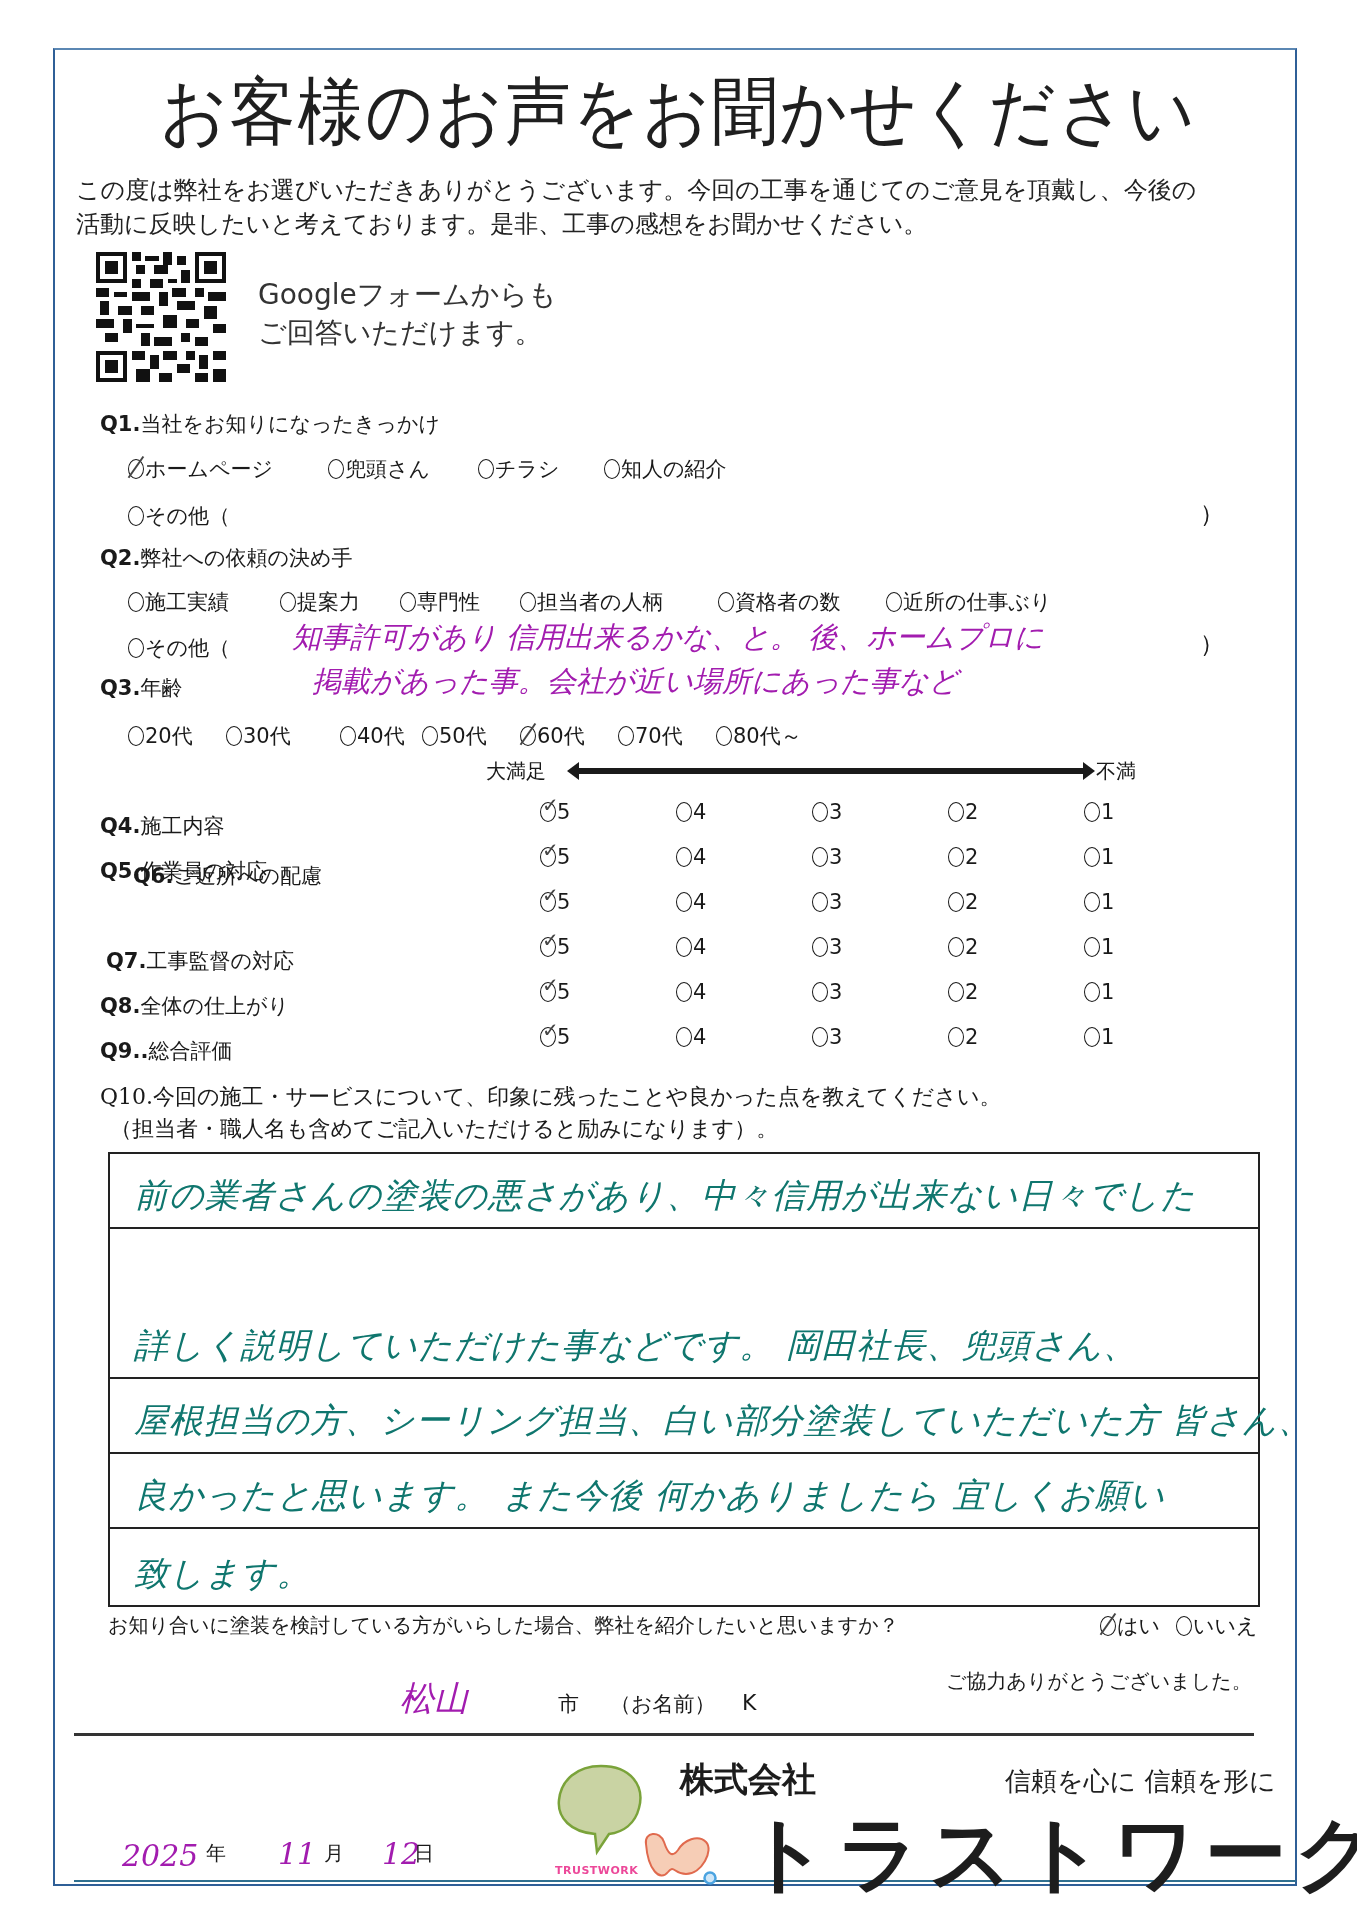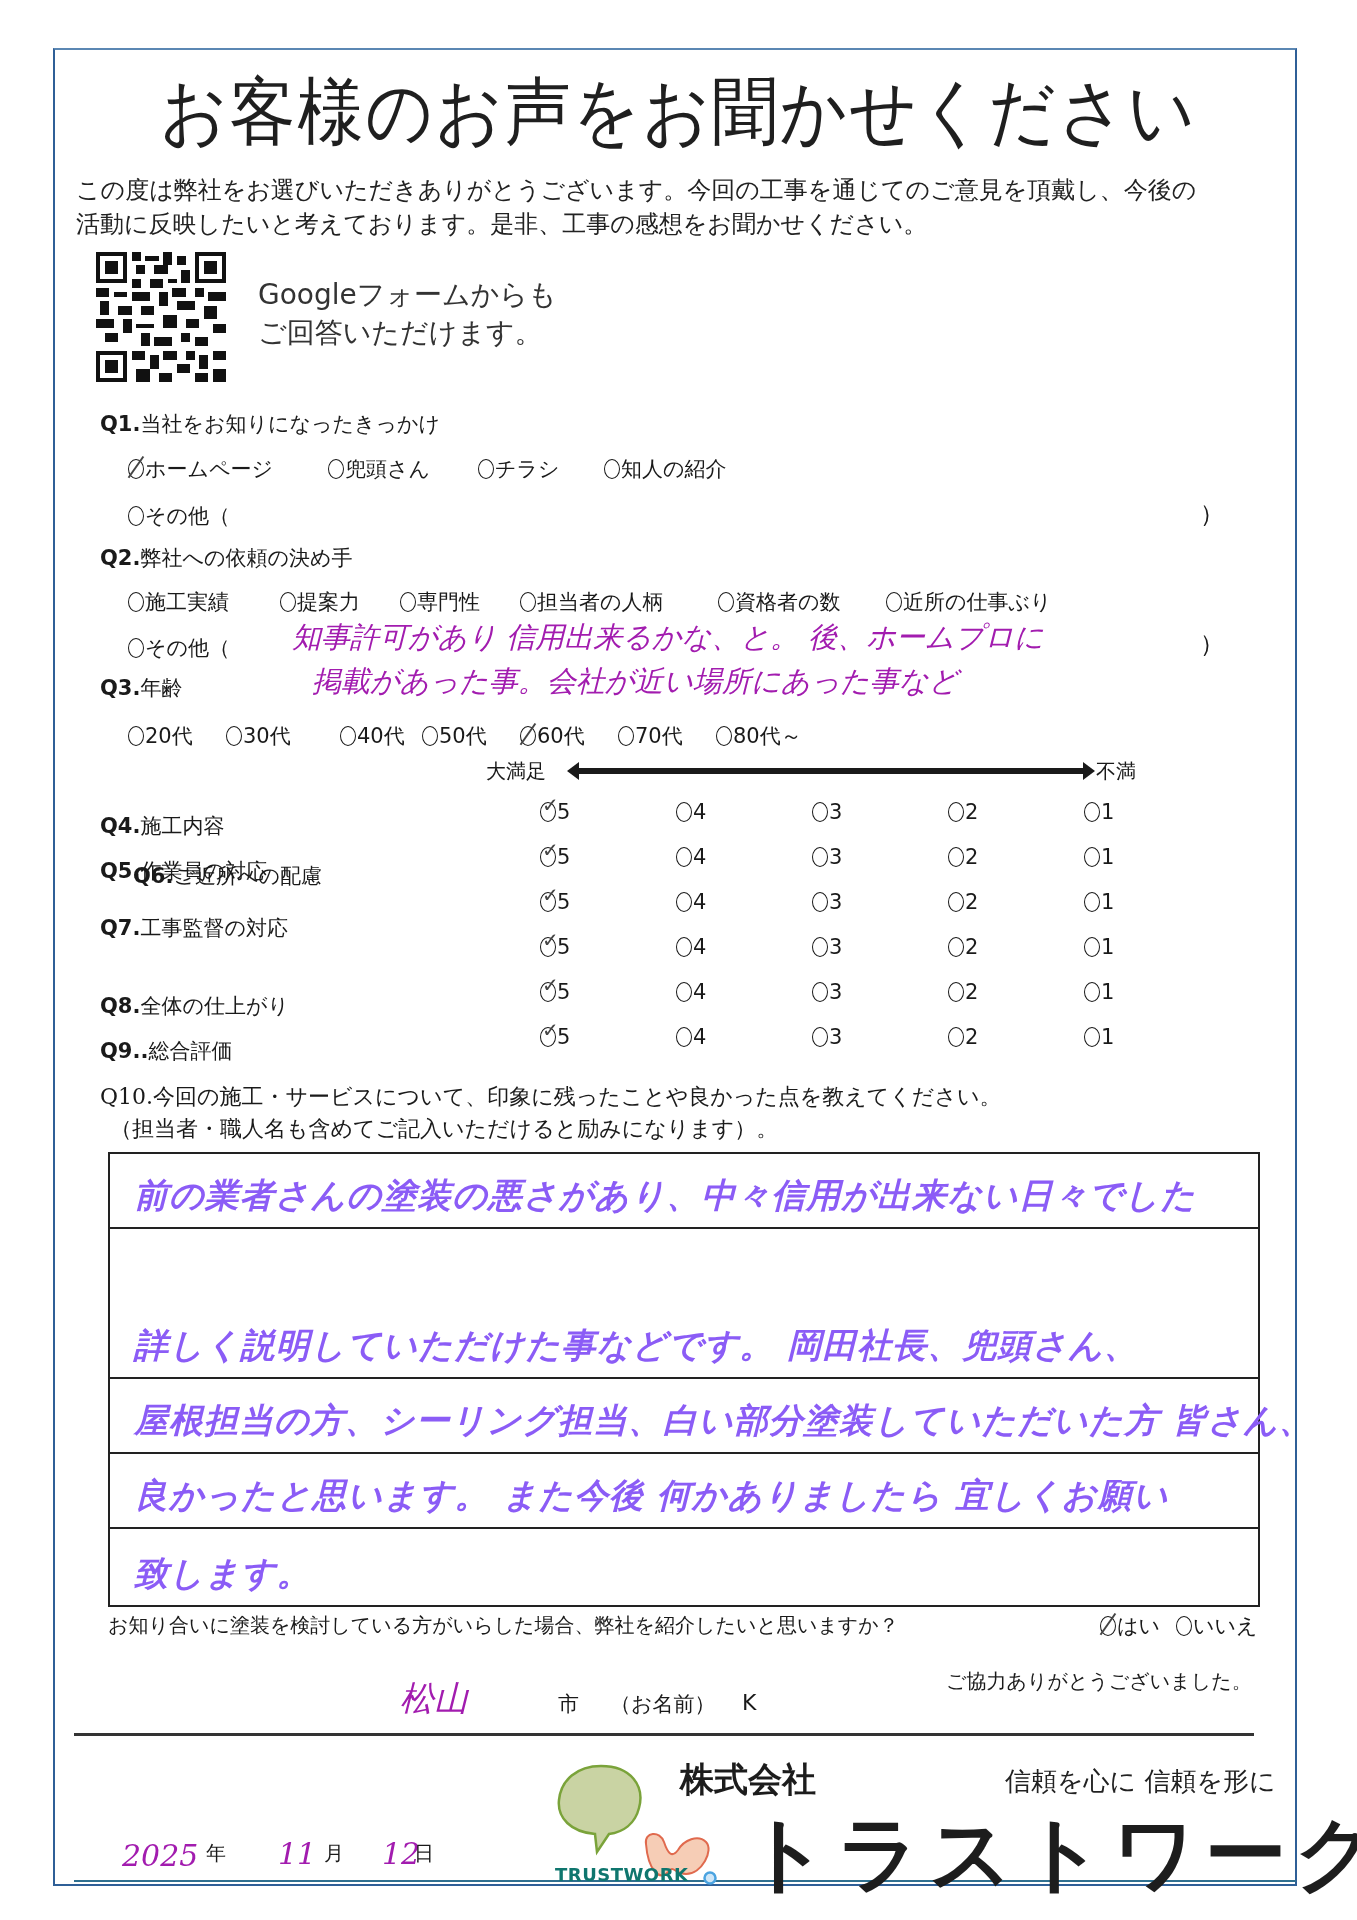--- a/index.html
+++ b/index.html
@@ -26,25 +26,25 @@
   .rating { font-size: 21px; }
   .circ { display: inline-block; width: 16px; height: 20px; border: 1.6px solid #1a1a1a; border-radius: 50%;
           vertical-align: -3px; margin-right: 1px; position: relative; box-sizing: border-box; }
   .circ.checked::after { content: "✓"; position: absolute; left: 1px; top: -10px; font-size: 20px; color: #444; }
   .circ.slashed::after { content: ""; position: absolute; left: 6px; top: -6px; width: 1.5px; height: 26px; background: #444; transform: rotate(35deg); }
   .q10box { position: absolute; left: 108px; top: 1152px; width: 1152px; height: 455px;
             border: 2.5px solid #222; box-sizing: border-box; }
   .q10row { position: absolute; left: 0; right: 0; height: 75px; border-bottom: 2.5px solid #222; box-sizing: border-box; }
   .q10row:last-child { border-bottom: none; }
   .q10row span { position: absolute; left: 24px; bottom: 8px; font-size: 34px; white-space: nowrap;
-                 font-family: "DejaVu Serif", serif; font-style: italic; color: #8b5cf6; letter-spacing: 1px; font-weight: bold; }
+                 font-family: "DejaVu Serif", serif; font-style: italic; color: #0f766e; letter-spacing: 1px; }
   .sigline { position: absolute; left: 74px; top: 1733px; width: 1180px; height: 3px; background: #333; }
   .bottomline { position: absolute; left: 74px; top: 1880px; width: 1222px; height: 2px; background: #2f6f8f; }
   .logo-bubble { position: absolute; left: 553px; top: 1762px; width: 96px; height: 95px; }
-  .trustwork-en { left: 555px; top: 1864px; font-size: 18px; font-weight: bold; color: #0f766e; letter-spacing: 0.5px; }
+  .trustwork-en { left: 555px; top: 1864px; font-size: 11px; font-weight: bold; color: #ec4899; letter-spacing: 0.5px; }
   .kabushiki { left: 680px; top: 1757px; font-size: 34px; font-weight: bold; color: #1c1c1c; }
   .slogan { left: 1005px; top: 1764px; font-size: 26px; color: #222; font-family: "DejaVu Serif", serif; }
   .company { left: 745px; top: 1800px; font-size: 82px; font-weight: bold; color: #1d1d1d; letter-spacing: 8px; }
 </style>
 </head>
 <body>
 
 <div class="frame"></div>
 
 <div class="abs title">お客様のお声をお聞かせください</div>
@@ -118,21 +118,21 @@
     <div class="abs opt rating" style="left: 676px; top: 845px;"><span class="circ"></span><span>4</span></div>
     <div class="abs opt rating" style="left: 812px; top: 845px;"><span class="circ"></span><span>3</span></div>
     <div class="abs opt rating" style="left: 948px; top: 845px;"><span class="circ"></span><span>2</span></div>
     <div class="abs opt rating" style="left: 1084px; top: 845px;"><span class="circ"></span><span>1</span></div>
     <div class="abs qlabel" style="top: 862px; margin-left: 33px;"><span>Q6.</span><span class="qt">ご近所への配慮</span></div>
     <div class="abs opt rating" style="left: 540px; top: 890px;"><span class="circ checked"></span><span>5</span></div>
     <div class="abs opt rating" style="left: 676px; top: 890px;"><span class="circ"></span><span>4</span></div>
     <div class="abs opt rating" style="left: 812px; top: 890px;"><span class="circ"></span><span>3</span></div>
     <div class="abs opt rating" style="left: 948px; top: 890px;"><span class="circ"></span><span>2</span></div>
     <div class="abs opt rating" style="left: 1084px; top: 890px;"><span class="circ"></span><span>1</span></div>
-    <div class="abs qlabel" style="top: 914px;"><span>Q7.</span><span class="qt">工事監督の対応</span></div>
+    <div class="abs qlabel" style="top: 947px; margin-left: 6px;"><span>Q7.</span><span class="qt">工事監督の対応</span></div>
     <div class="abs opt rating" style="left: 540px; top: 935px;"><span class="circ checked"></span><span>5</span></div>
     <div class="abs opt rating" style="left: 676px; top: 935px;"><span class="circ"></span><span>4</span></div>
     <div class="abs opt rating" style="left: 812px; top: 935px;"><span class="circ"></span><span>3</span></div>
     <div class="abs opt rating" style="left: 948px; top: 935px;"><span class="circ"></span><span>2</span></div>
     <div class="abs opt rating" style="left: 1084px; top: 935px;"><span class="circ"></span><span>1</span></div>
     <div class="abs qlabel" style="top: 992px;"><span>Q8.</span><span class="qt">全体の仕上がり</span></div>
     <div class="abs opt rating" style="left: 540px; top: 980px;"><span class="circ checked"></span><span>5</span></div>
     <div class="abs opt rating" style="left: 676px; top: 980px;"><span class="circ"></span><span>4</span></div>
     <div class="abs opt rating" style="left: 812px; top: 980px;"><span class="circ"></span><span>3</span></div>
     <div class="abs opt rating" style="left: 948px; top: 980px;"><span class="circ"></span><span>2</span></div>

